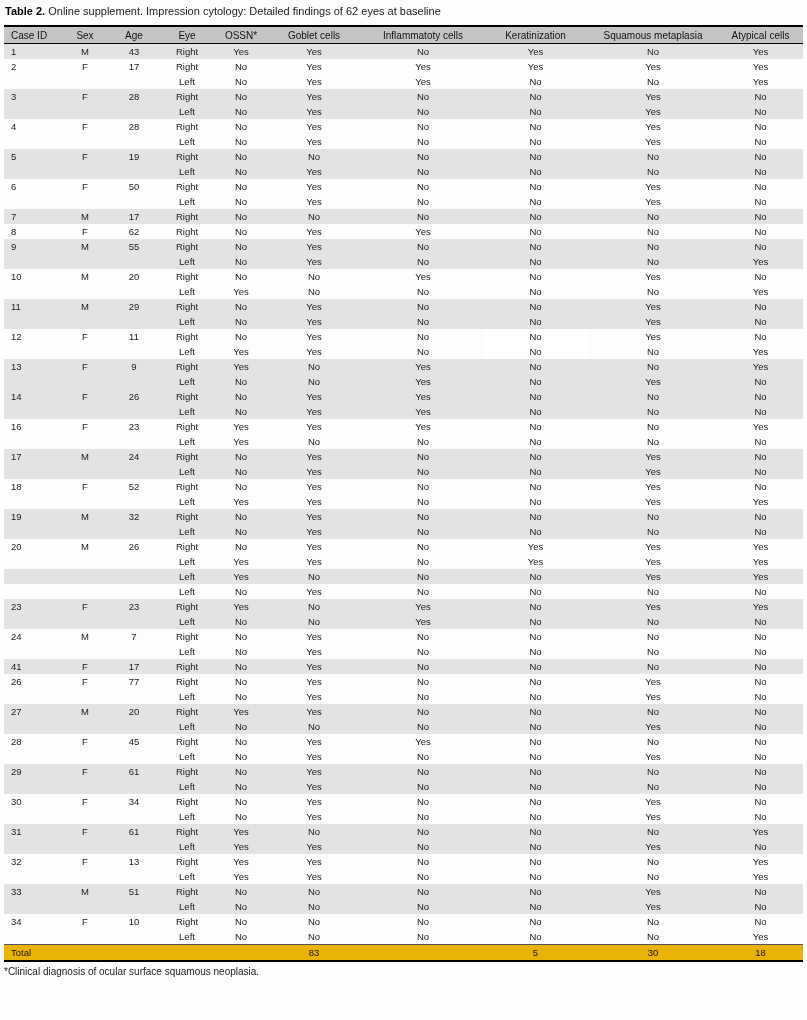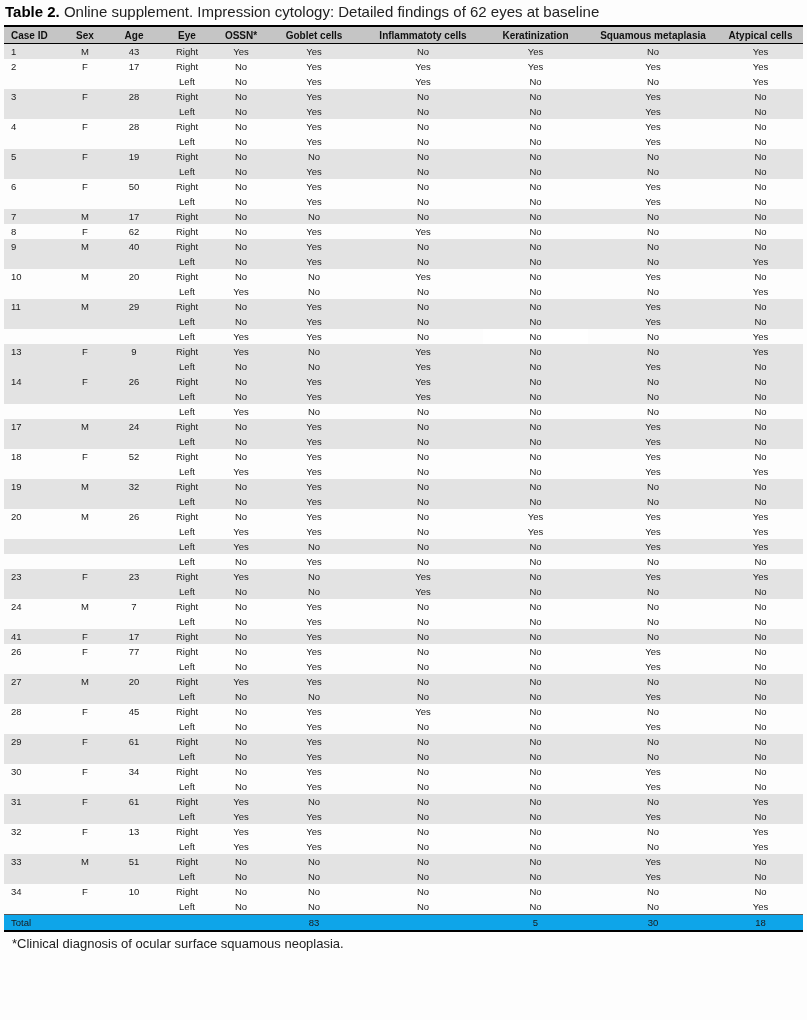--- a/index.html
+++ b/index.html
@@ -6,38 +6,38 @@
   body {
     width:807px; height:1020px;
     background:#fdfdfd;
     font-family:"Liberation Sans", sans-serif;
     color:#1a1a1a;
     overflow:hidden;
   }
   .page { padding:4px 4px 0 4px; }
 
   .title {
-    font-size:15px; line-height:13px;
+    font-size:11px; line-height:13px;
     color:#222;
     margin:1px 0 7px 1px;
     white-space:nowrap;
   }
   .title .title-label { font-weight:bold; color:#000; }
 
   table.data-table {
     width:799px;
     border-collapse:collapse;
     table-layout:fixed;
     border-top:2px solid #000;
     border-bottom:2px solid #000;
   }
   thead th {
     background:#c5c5c5;
     border-bottom:1px solid #000;
-    font-size:10px; font-weight:bold;
+    font-size:10px; font-weight:normal;
     color:#111;
     padding:3px 0 2px 0;
     text-align:center;
     white-space:nowrap;
     overflow:hidden;
   }
   thead th.col-caseid { text-align:left; padding-left:7px; }
 
   tbody td, tr.total-row td {
     font-size:9.5px; line-height:11px;
@@ -46,28 +46,28 @@
     white-space:nowrap;
     overflow:hidden;
   }
   tbody td:first-child, tr.total-row td:first-child {
     text-align:left; padding-left:7px;
   }
   tbody tr.shaded td { background:#e3e3e3; }
   tbody td.artifact { background:#ffffff; }
 
   tr.total-row td {
-    background:#0ea5e9;
+    background:#eab308;
     border-top:1px solid #555;
   }
 
   .footnote {
-    font-size:13px;
+    font-size:10px;
     color:#222;
-    margin:4px 0 0 8px;
+    margin:4px 0 0 0;
   }
 </style>
 </head>
 <body>
 
 <div class="page">
 
   <div class="title">
     <span class="title-label">Table 2.</span><span> Online supplement. Impression cytology: Detailed findings of 62 eyes at baseline</span>
   </div>
@@ -252,21 +252,21 @@
           <td>No</td>
           <td>Yes</td>
           <td>Yes</td>
           <td>No</td>
           <td>No</td>
           <td>No</td>
         </tr>
         <tr class="shaded">
           <td>9</td>
           <td>M</td>
-          <td>40</td>
+          <td>55</td>
           <td>Right</td>
           <td>No</td>
           <td>Yes</td>
           <td>No</td>
           <td>No</td>
           <td>No</td>
           <td>No</td>
         </tr>
         <tr class="shaded">
           <td></td>
@@ -322,28 +322,40 @@
           <td></td>
           <td>Left</td>
           <td>No</td>
           <td>Yes</td>
           <td>No</td>
           <td>No</td>
           <td>Yes</td>
           <td>No</td>
         </tr>
         <tr>
-          <td></td>
-          <td></td>
-          <td></td>
-          <td>Left</td>
-          <td>Yes</td>
+          <td>12</td>
+          <td>F</td>
+          <td>11</td>
+          <td>Right</td>
+          <td>No</td>
           <td>Yes</td>
           <td>No</td>
           <td class="artifact">No</td>
+          <td>Yes</td>
+          <td>No</td>
+        </tr>
+        <tr>
+          <td></td>
+          <td></td>
+          <td></td>
+          <td>Left</td>
+          <td>Yes</td>
+          <td>Yes</td>
+          <td>No</td>
+          <td class="artifact">No</td>
           <td>No</td>
           <td>Yes</td>
         </tr>
         <tr class="shaded">
           <td>13</td>
           <td>F</td>
           <td>9</td>
           <td>Right</td>
           <td>Yes</td>
           <td>No</td>
@@ -380,20 +392,32 @@
           <td></td>
           <td></td>
           <td></td>
           <td>Left</td>
           <td>No</td>
           <td>Yes</td>
           <td>Yes</td>
           <td>No</td>
           <td>No</td>
           <td>No</td>
+        </tr>
+        <tr>
+          <td>16</td>
+          <td>F</td>
+          <td>23</td>
+          <td>Right</td>
+          <td>Yes</td>
+          <td>Yes</td>
+          <td>Yes</td>
+          <td>No</td>
+          <td>No</td>
+          <td>Yes</td>
         </tr>
         <tr>
           <td></td>
           <td></td>
           <td></td>
           <td>Left</td>
           <td>Yes</td>
           <td>No</td>
           <td>No</td>
           <td>No</td>

